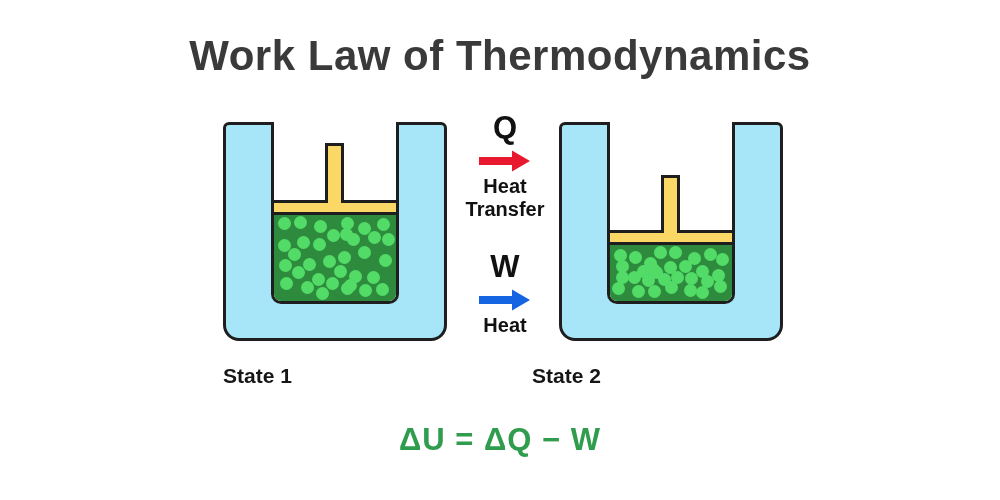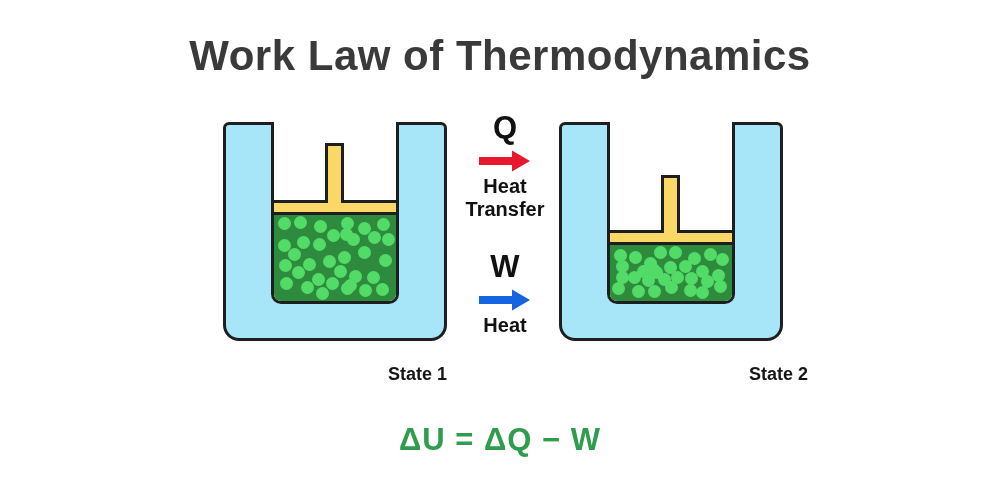--- a/index.html
+++ b/index.html
@@ -53,25 +53,25 @@
     display:flex;flex-direction:column;align-items:center;
   }
   .mid-symbol{font-size:31px;font-weight:800;color:#111111;line-height:36px;}
   .mid-arrow{margin:3px 0 2px 0;display:block;}
   .mid-label{
     font-size:20px;font-weight:800;color:#111111;line-height:23px;text-align:center;
   }
   .mid-gap{height:28px;}
   
   .state-label{
-    position:absolute;top:364px;width:224px;text-align:right;
-    font-size:18px;font-weight:800;color:#161616;
+    position:absolute;top:364px;width:224px;text-align:left;
+    font-size:21px;font-weight:800;color:#161616;
   }
   .state-label.s1{left:223px;}
-  .state-label.s2{left:584px;}
+  .state-label.s2{left:532px;}
   .equation{
     position:absolute;top:422px;left:0;width:1000px;text-align:center;
     font-size:31px;font-weight:800;letter-spacing:1px;color:var(--equation-green);
   }
 </style>
 </head>
 <body style="--title-color: #3A3A3A; --outline: #1E1E1E; --vessel-blue: #A6E6F8; --piston-yellow: #FBD766; --gas-green: #2E8B3D; --particle-green: #52DB67; --equation-green: #2F9C4E;">
 
 <div class="page-title">Work Law of Thermodynamics</div>
 

